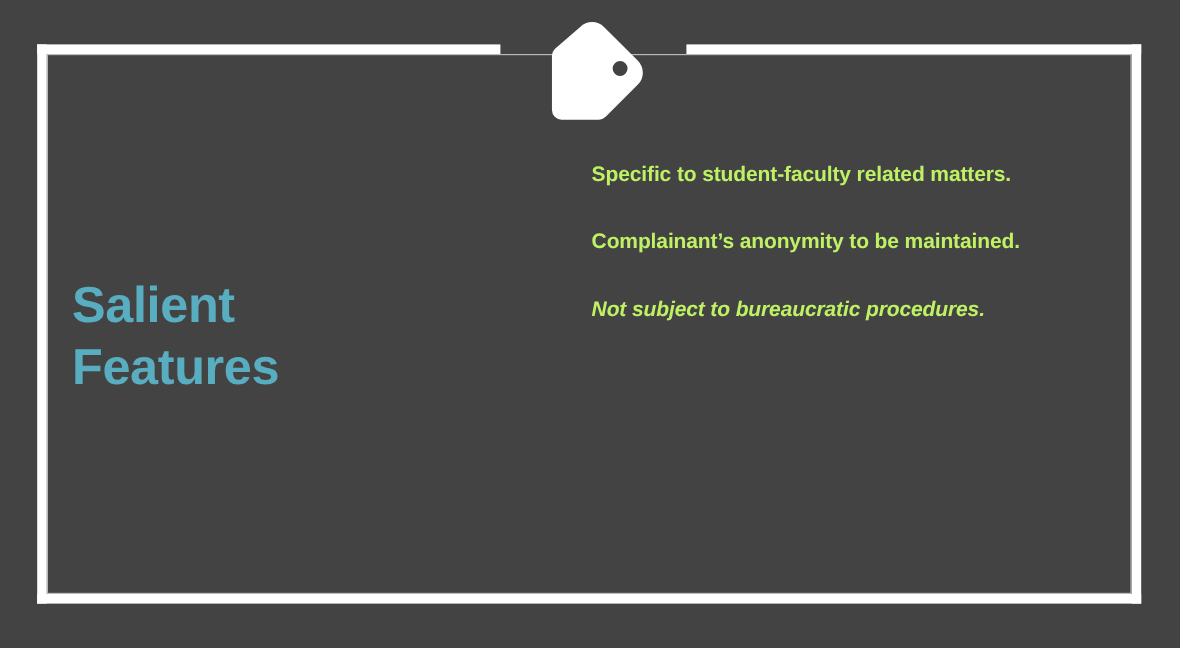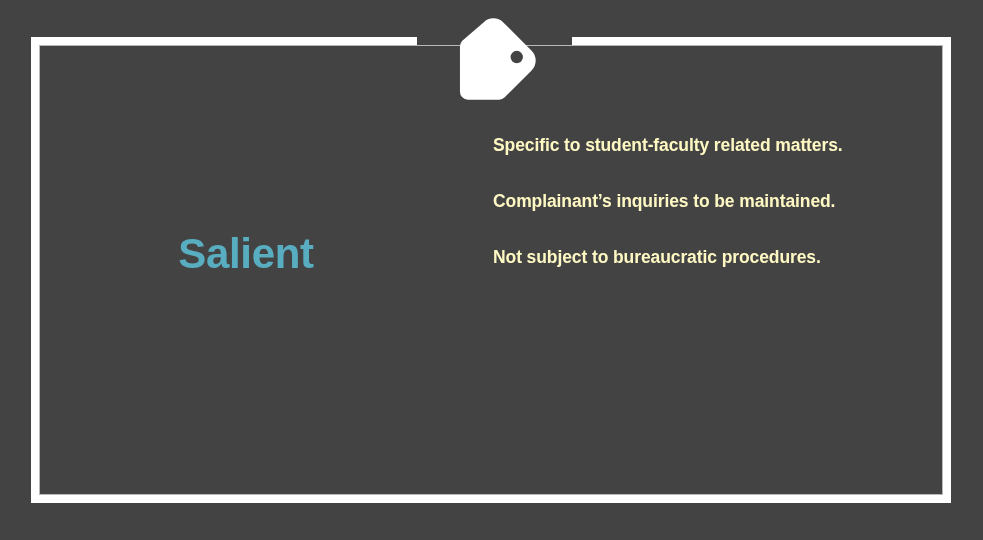--- a/index.html
+++ b/index.html
@@ -47,45 +47,45 @@
     width: 96px;
     height: 96px;
   }
 
   
   .title-block {
     position: absolute;
     left: 60px;
     top: 228px;
     width: 372px;
-    text-align: center;
+    text-align: left;
     color: #58aec0;
     font-size: 42px;
     font-weight: bold;
     line-height: 52px;
     letter-spacing: -0.3px;
   }
   .title-line { display: block; }
 
   
   .features {
     position: absolute;
     left: 493px;
     top: 131px;
     width: 430px;
   }
   .feature-item {
-    color: #fef9c3;
+    color: #bef264;
     font-size: 17.5px;
     font-weight: bold;
     line-height: 28px;
     letter-spacing: -0.1px;
     margin-bottom: 28px;
   }
-  .feature-item:last-child { margin-bottom: 10px; }
+  .feature-item:last-child { margin-bottom: 10px; font-style: italic; }
 </style>
 </head>
 <body>
 
 <div id="slide">
 
   <div class="frame-border frame-top-left"></div>
   <div class="frame-border frame-top-right"></div>
   <div class="frame-border frame-left"></div>
   <div class="frame-border frame-right"></div>
@@ -96,21 +96,22 @@
     <svg viewBox="0 0 96 96" width="96" height="96" aria-hidden="true">
       <g transform="rotate(45 48 48)">
         <path d="M14 26 a14 14 0 0 1 14 -14 h40 a14 14 0 0 1 14 14 v38 a8 8 0 0 1 -2.34 5.66 l-22 22 a8 8 0 0 1 -11.32 0 l-32 -32 a8 8 0 0 1 -2.34 -5.66 z" fill="#ffffff"></path>
         <circle cx="62" cy="27" r="6.2" fill="#444344"></circle>
       </g>
     </svg>
   </div>
 
   <div class="title-block">
     <span class="title-line">Salient</span>
+    <span class="title-line">Features</span>
   </div>
 
   <div class="features">
     <div class="feature-item">Specific to student-faculty related matters.</div>
-    <div class="feature-item">Complainant’s inquiries to be maintained.</div>
+    <div class="feature-item">Complainant’s anonymity to be maintained.</div>
     <div class="feature-item">Not subject to bureaucratic procedures.</div>
   </div>
 
 </div>
 
 </body></html>

